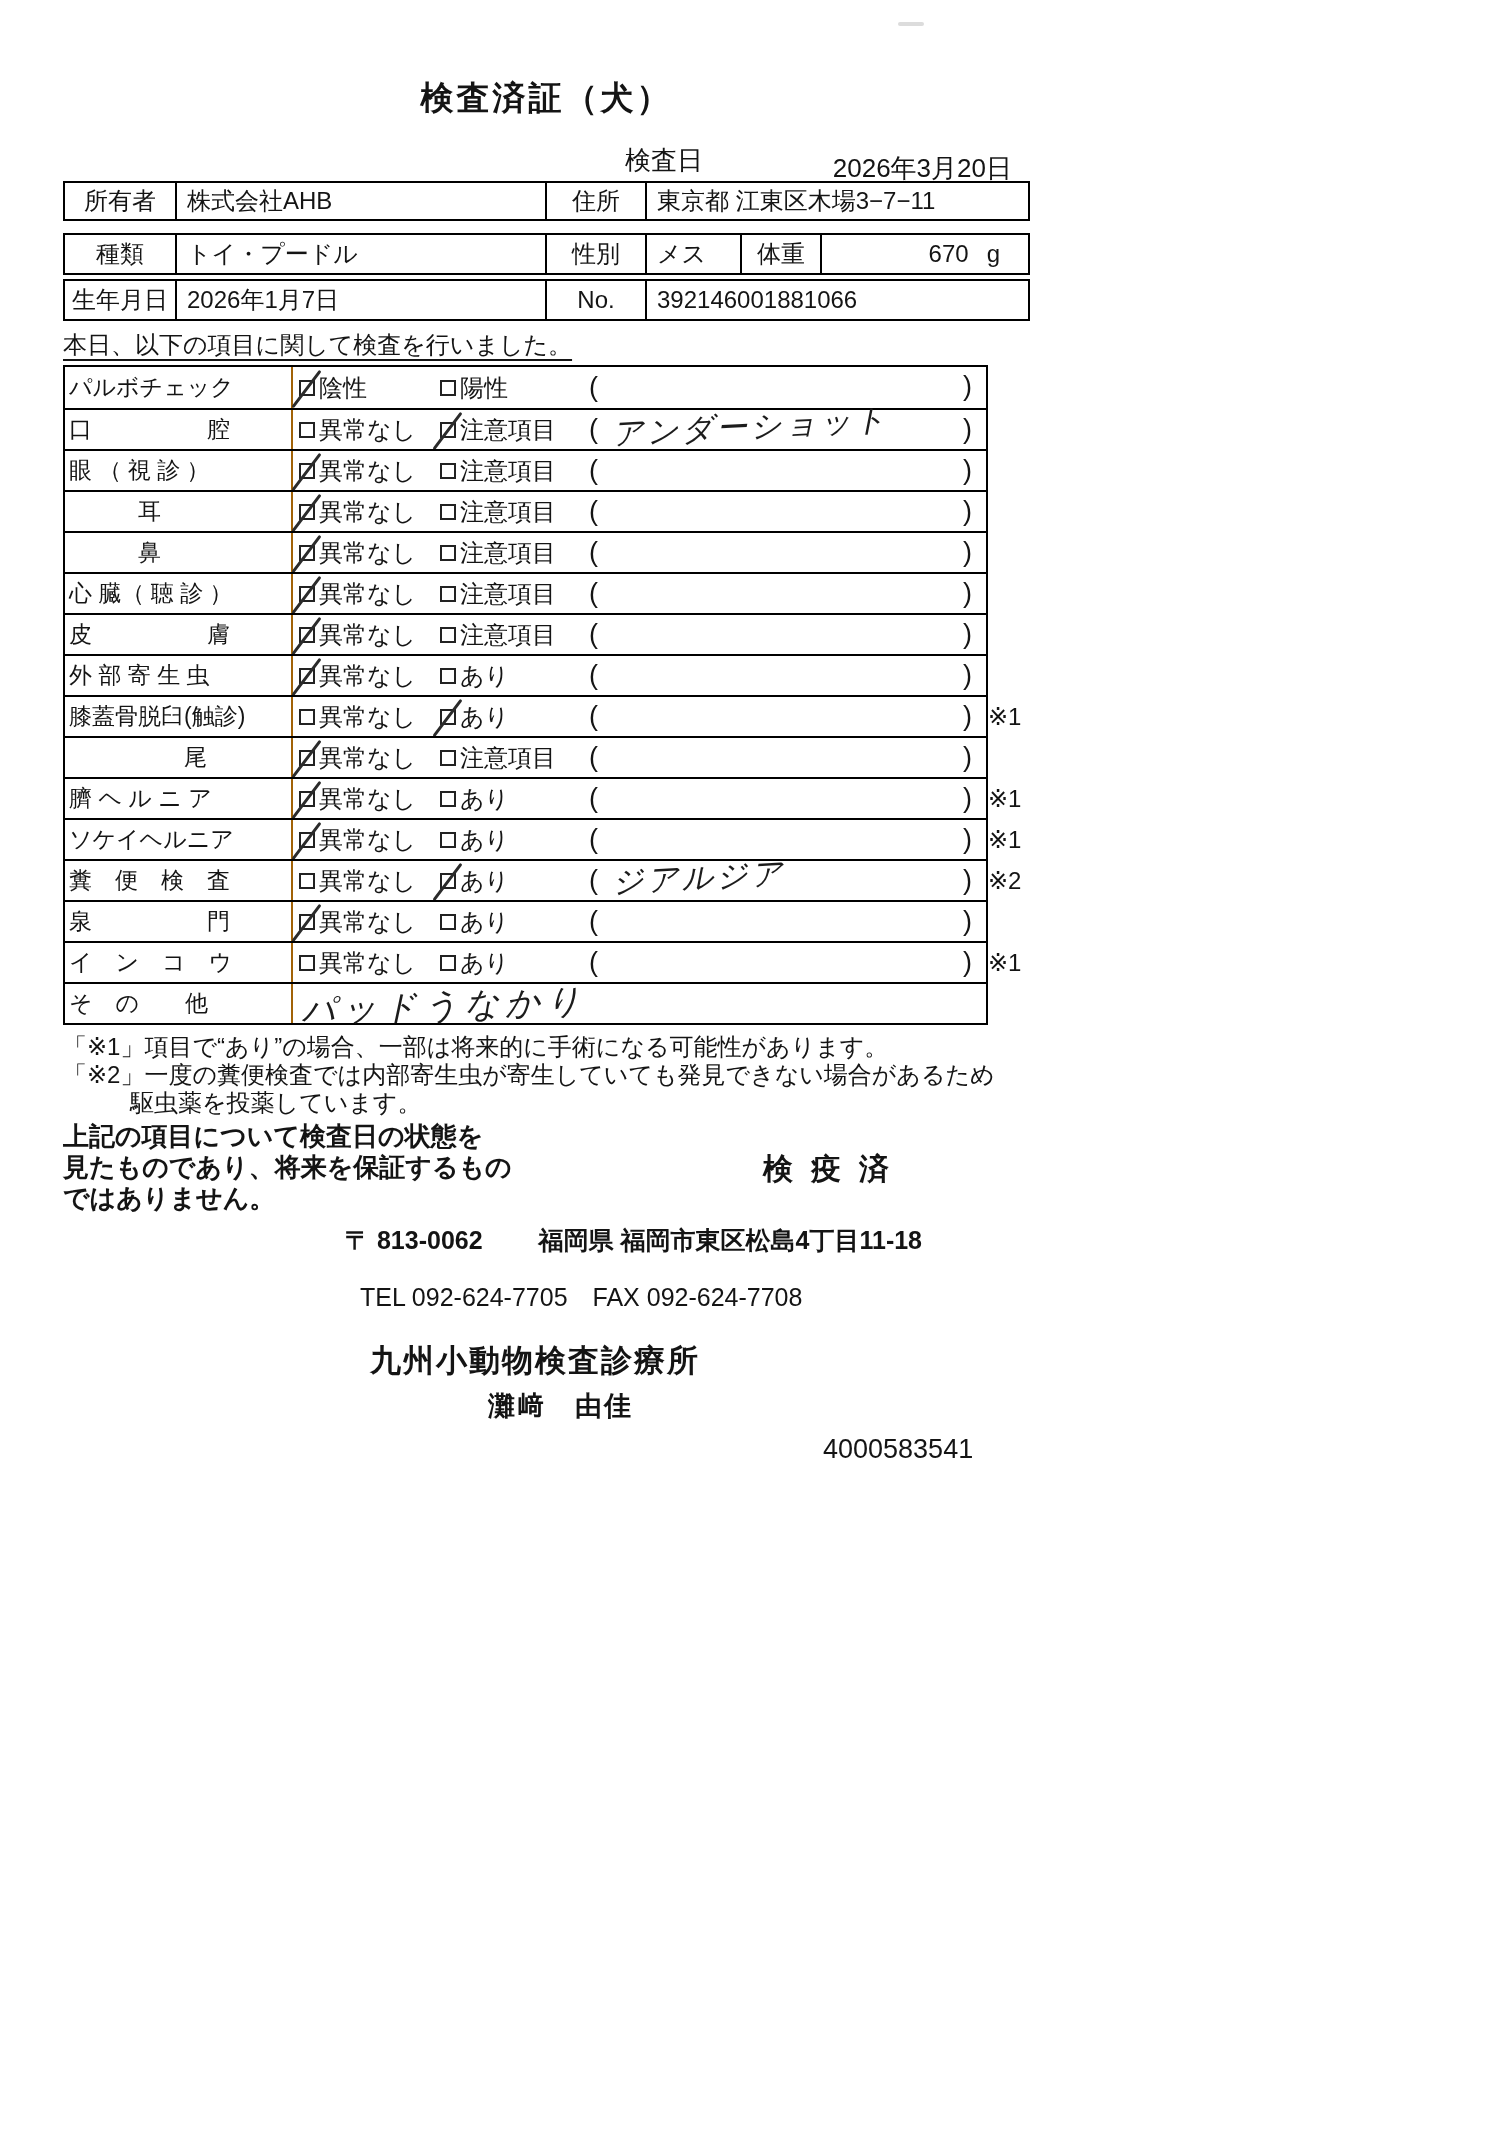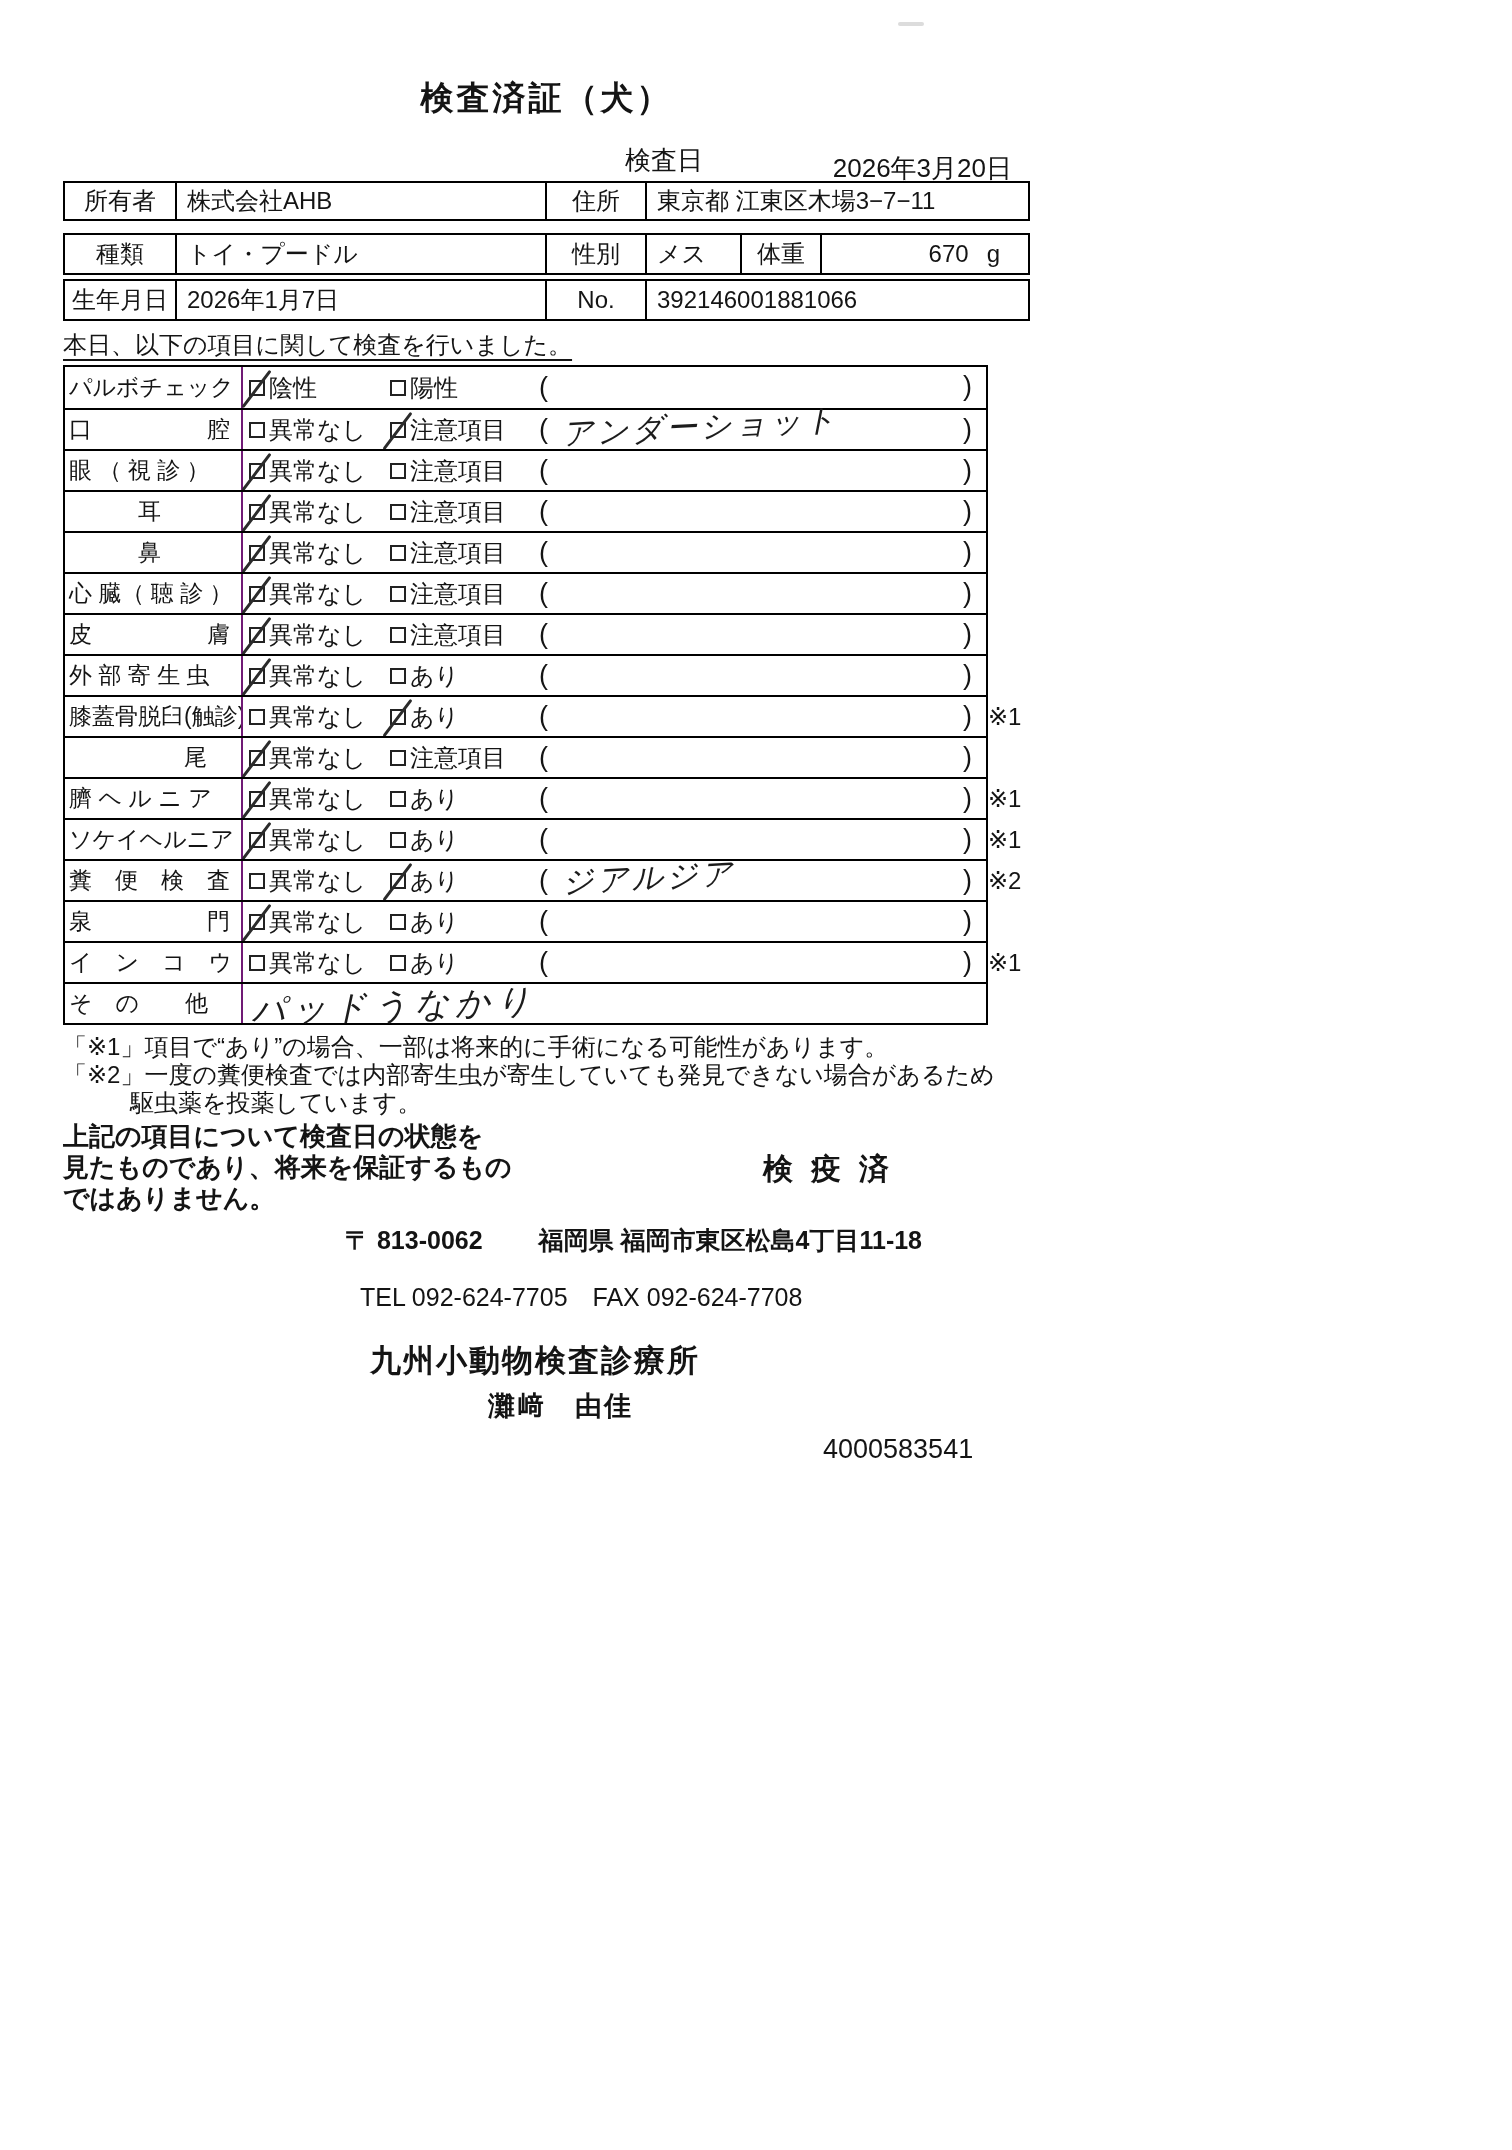--- a/index.html
+++ b/index.html
@@ -27,21 +27,21 @@
   .w-sex { width:95px; flex:none; }
   .w-wlab { width:80px; flex:none; }
   .grow { flex:1;text-align:right; }
   .weight-cell { justify-content:flex-end; gap:18px; padding-right:28px; }
 
   .intro { margin-top:8px; font-size:24px; text-decoration:underline; text-underline-offset:6px; width:fit-content; }
 
   .cl { border:2px solid #000; margin-top:4px; width:925px; }
   .cl-row { position:relative; display:flex; align-items:center; height:41px; border-top:2px solid #000; }
   .cl-row:first-child { border-top:none; }
-  .cl-label { width:178px; align-self:stretch; border-right:2px solid #701a75; display:flex; align-items:center; padding:0 4px; font-size:23px; white-space:pre; overflow:hidden; flex:none; }
+  .cl-label { width:228px; align-self:stretch; border-right:2px solid #a16207; display:flex; align-items:center; padding:0 4px; font-size:23px; white-space:pre; overflow:hidden; flex:none; }
   .cl-opt { display:flex; align-items:center; font-size:24px; flex:none; }
   .o1 { width:145px; padding-left:6px; }
   .o2 { width:145px; padding-left:2px; }
   .cl-paren { position:relative; flex:1; display:flex; align-items:center; font-size:27px; height:100%; }
   .po { margin-left:6px; }
   .pc { position:absolute; right:14px; top:4px; }
   .cl-note { position:absolute; right:-52px; top:6px; width:50px; font-size:24px; }
 
   .cbox { position:relative; width:16px; height:16px; border:2px solid #222; display:inline-block; margin-right:4px; flex:none; }
   .cbox.checked::after { content:""; position:absolute; left:4px; top:-16px; width:3px; height:46px; background:#2b2b2b; transform:rotate(37deg); border-radius:2px; }

